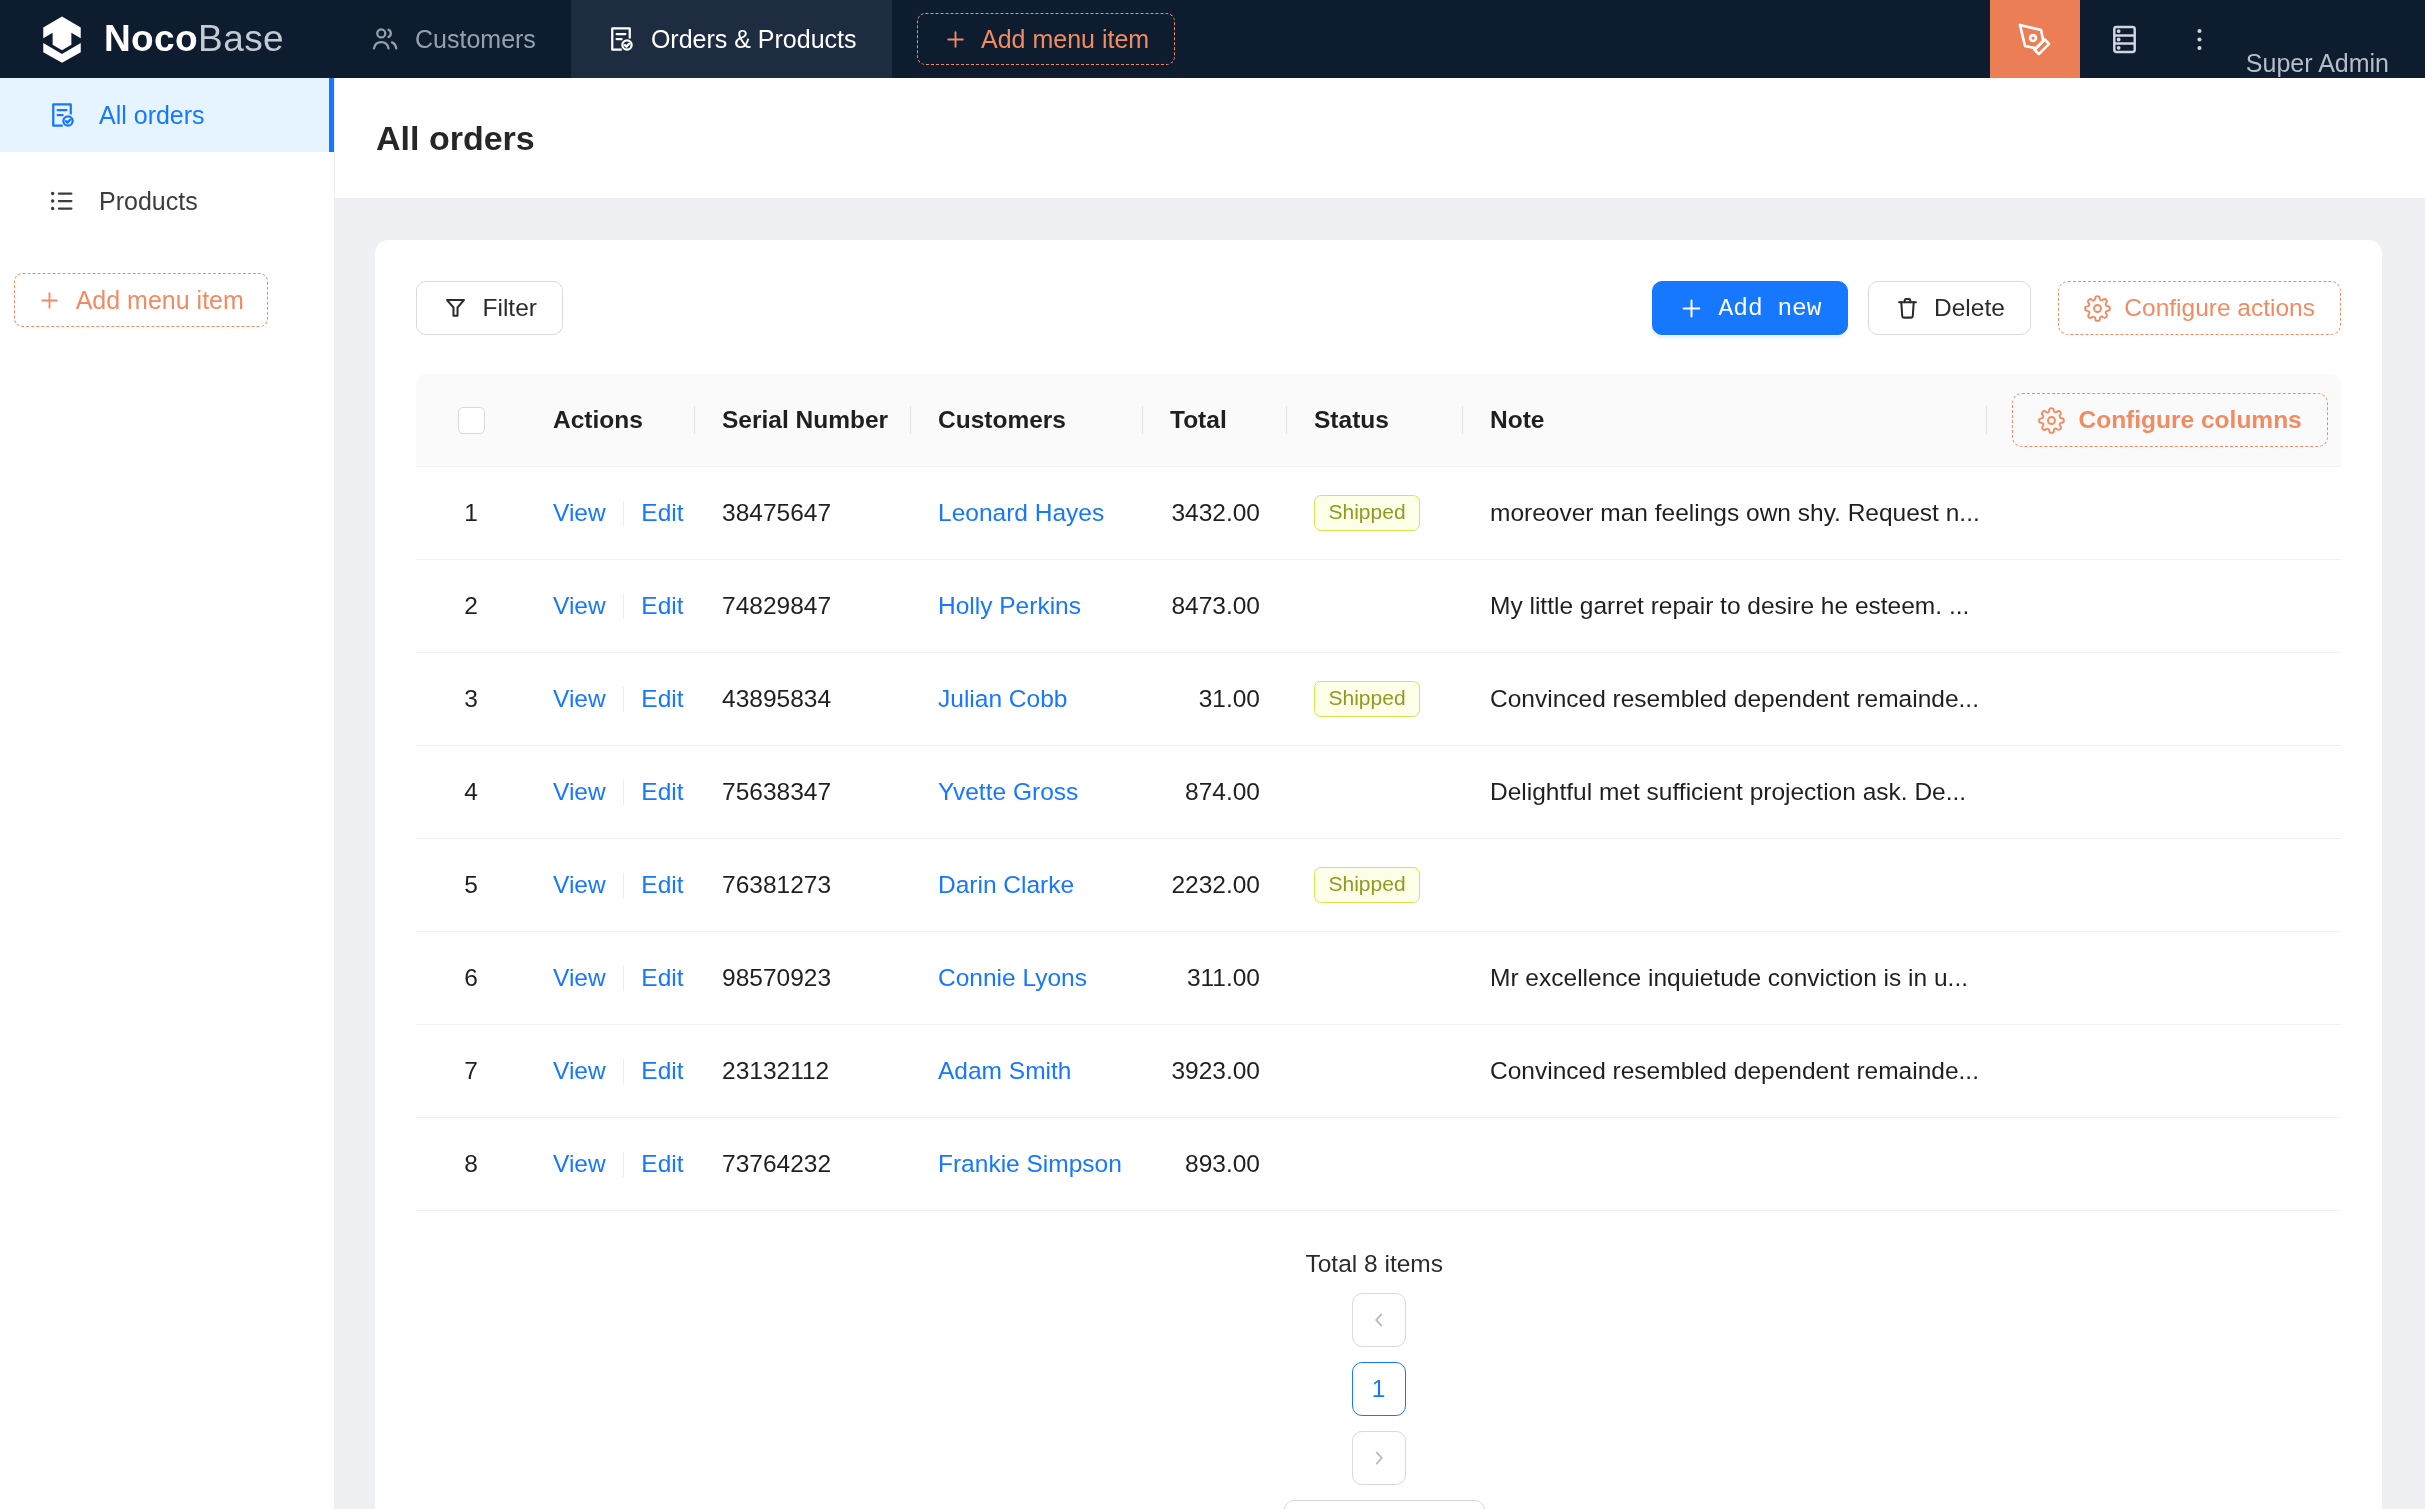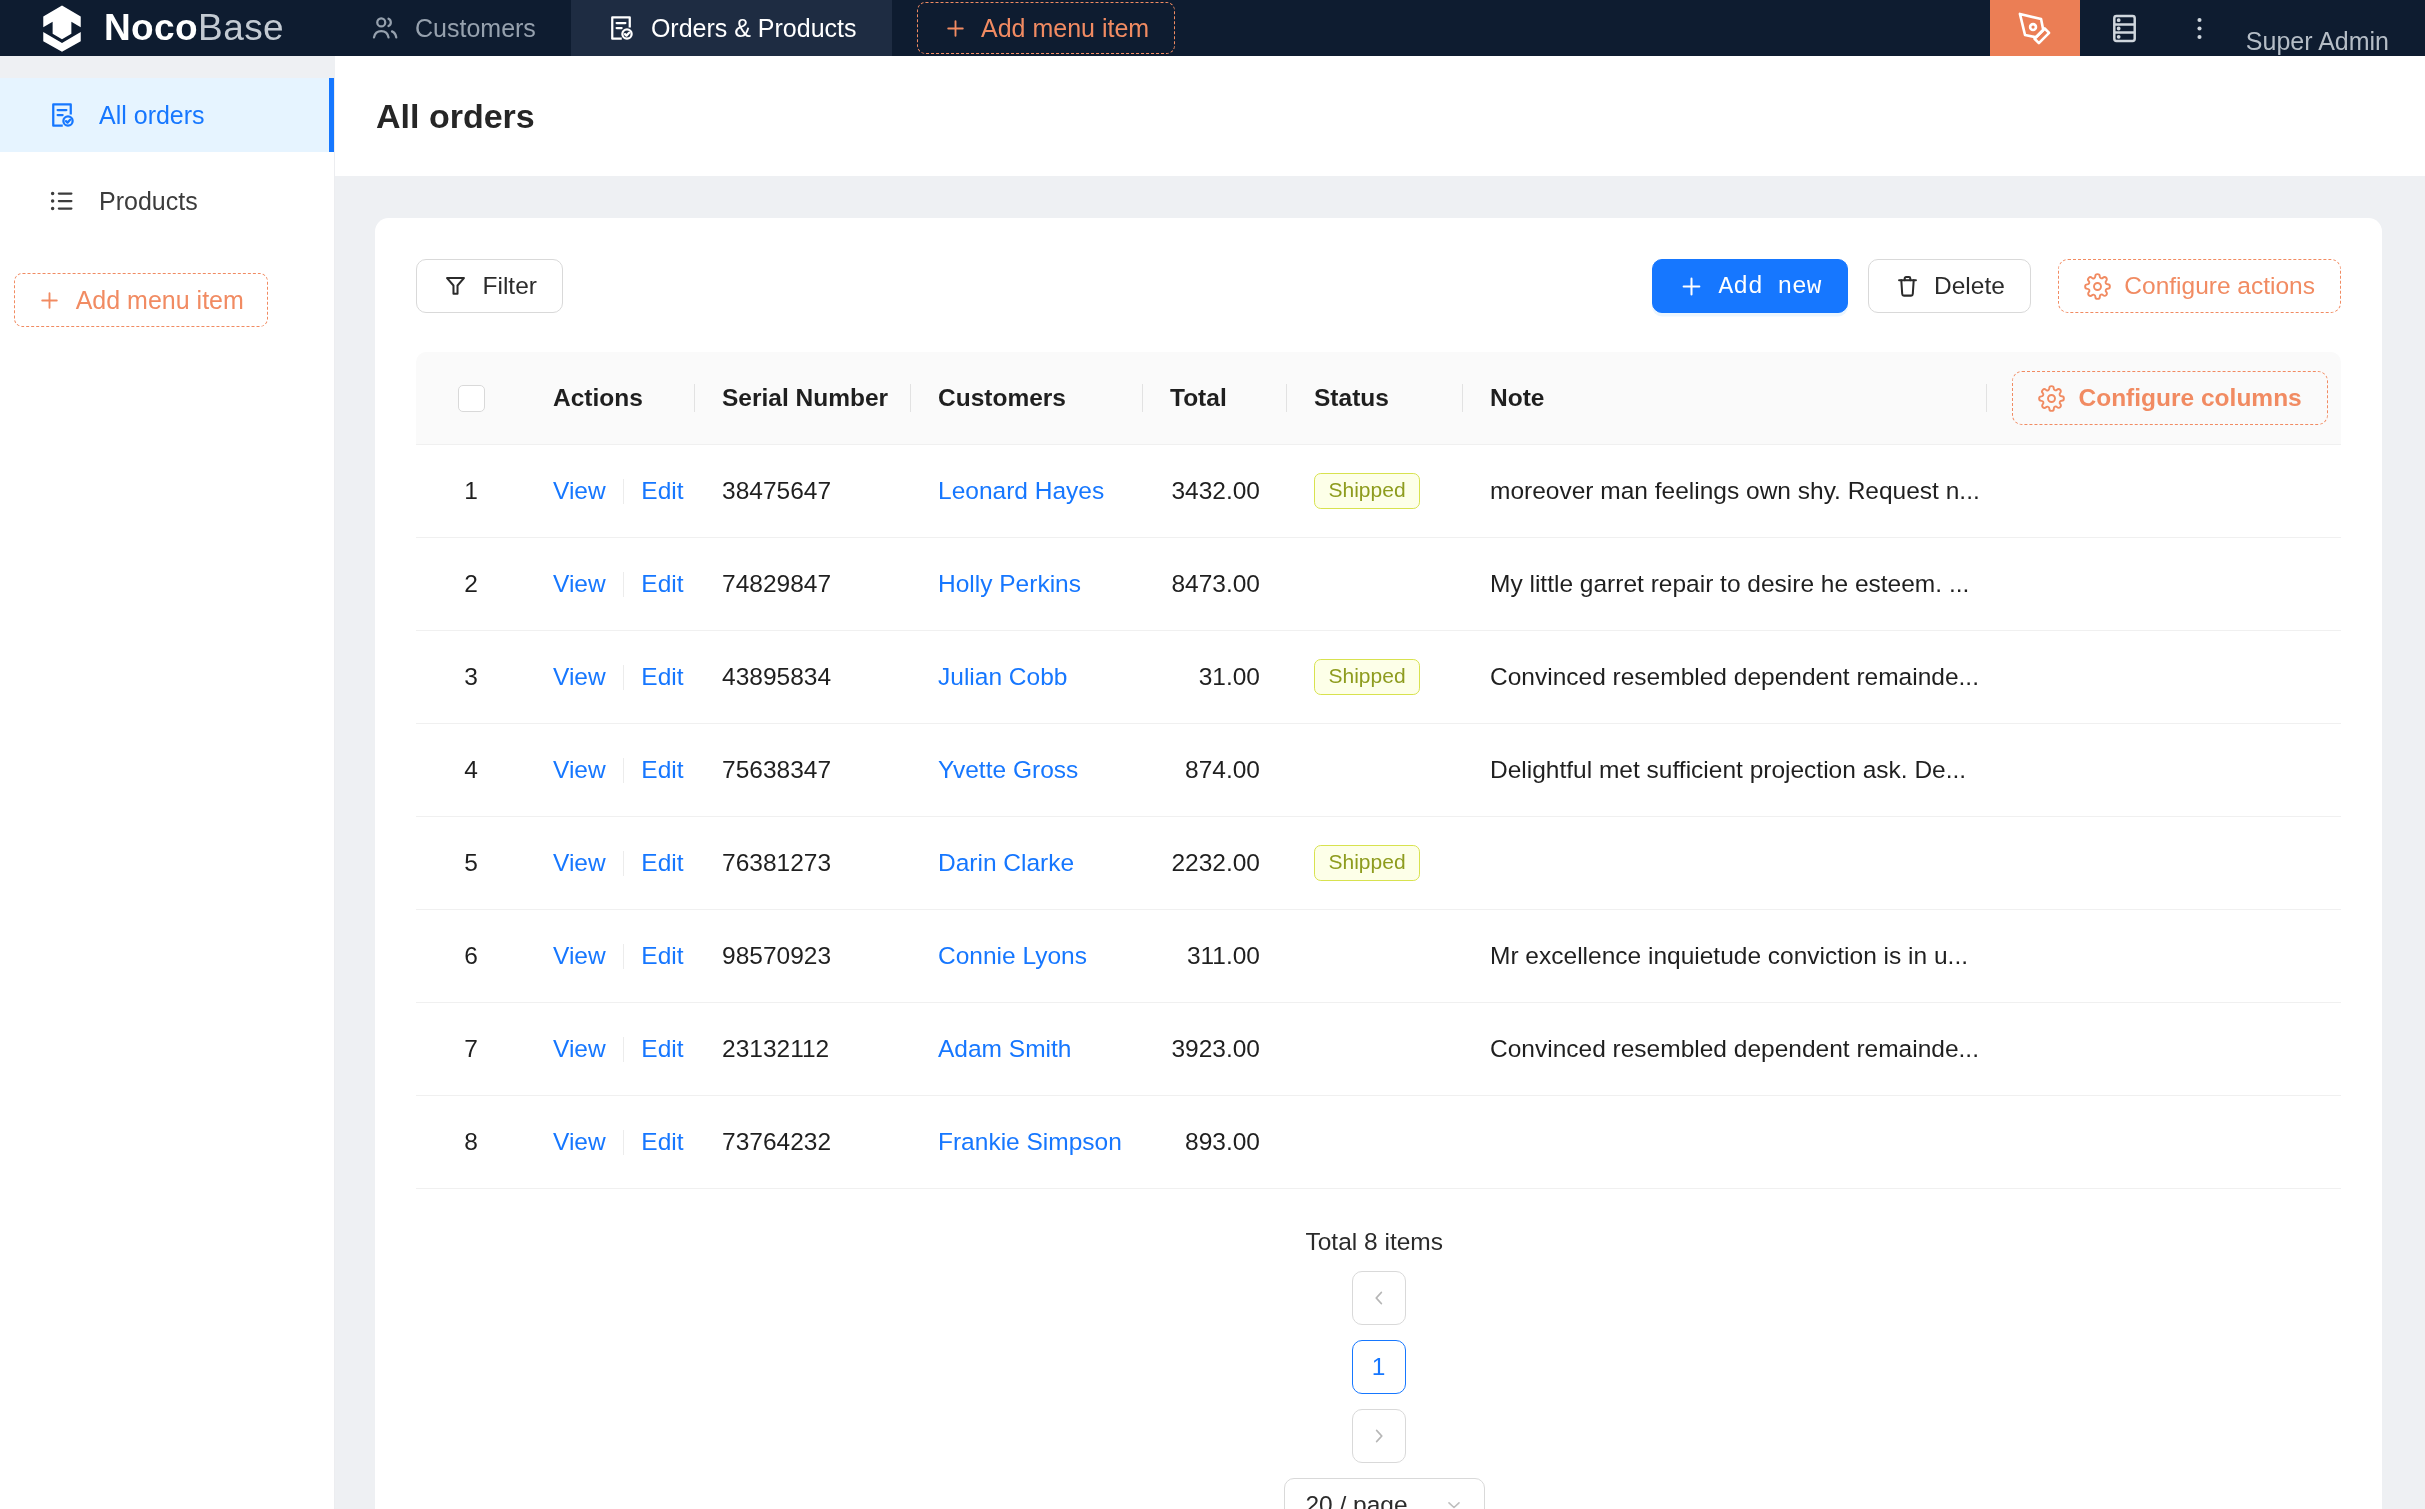--- a/index.html
+++ b/index.html
@@ -1,21 +1,21 @@
 <!DOCTYPE html>
 <html style="--primary: #1677ff; --designer-orange: #f18b62; --designer-block-orange: #eb7e55; --navbar-bg: #0e1c30; --tab-active-bg: #1e2c42; --sidebar-active-bg: #e6f4ff; --status-shipped-bg: #fdffe8; --status-shipped-border: #d8e24f; --status-shipped-text: #8e9c1e;font-size:13.5px"><head>
 <meta charset="utf-8">
 <style>
   * { margin:0; padding:0; box-sizing:border-box; }
   html,body { width:2426px; height:1509px; overflow:hidden;
     font-family:"Liberation Sans","DejaVu Sans",sans-serif;
     background:#eef0f3; color:rgba(0,0,0,.88); }
 
   
-  .navbar { height:56px; background:var(--navbar-bg,#0e1c30); display:flex; align-items:stretch; }
+  .navbar { height:78px; background:var(--navbar-bg,#0e1c30); display:flex; align-items:stretch; }
   .logo-wrap { width:335px; display:flex; align-items:center; padding-left:35px; flex:0 0 auto; }
   .logo-ico { width:54px; height:49px; margin-right:15px; }
   .logo-text { font-size:37px; letter-spacing:0.4px; }
   .logo-text b { color:#fff; font-weight:700; }
   .logo-text span { color:#c3cad2; font-weight:300; }
   .nav-tab { display:flex; align-items:center; gap:15px; padding:0 35px; font-size:25px;
     color:#96a1ae; cursor:pointer; }
   .nav-tab svg { width:30px; height:30px; }
   .nav-tab.active { background:var(--tab-active-bg,#1e2c42); color:#fff; }
   .nav-add { align-self:center; margin-left:25px; height:52px; padding:0 25px; display:flex;

